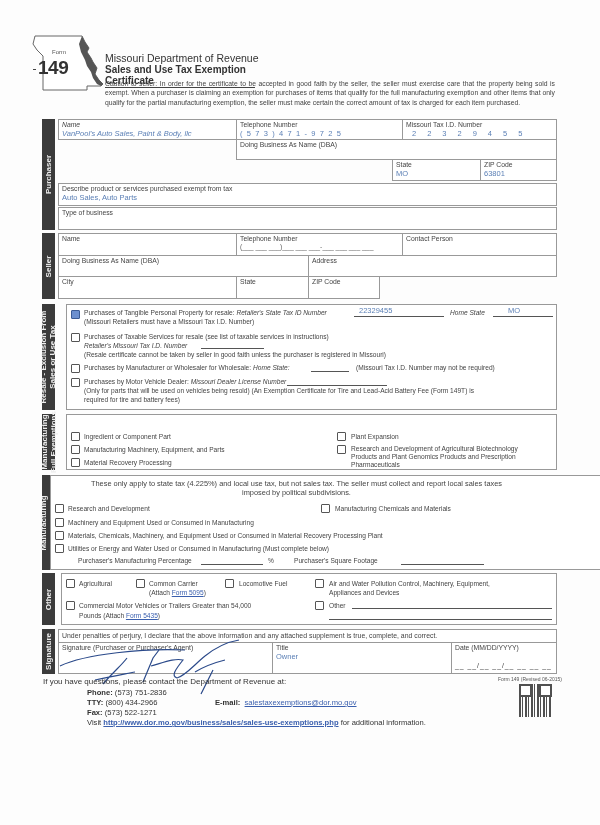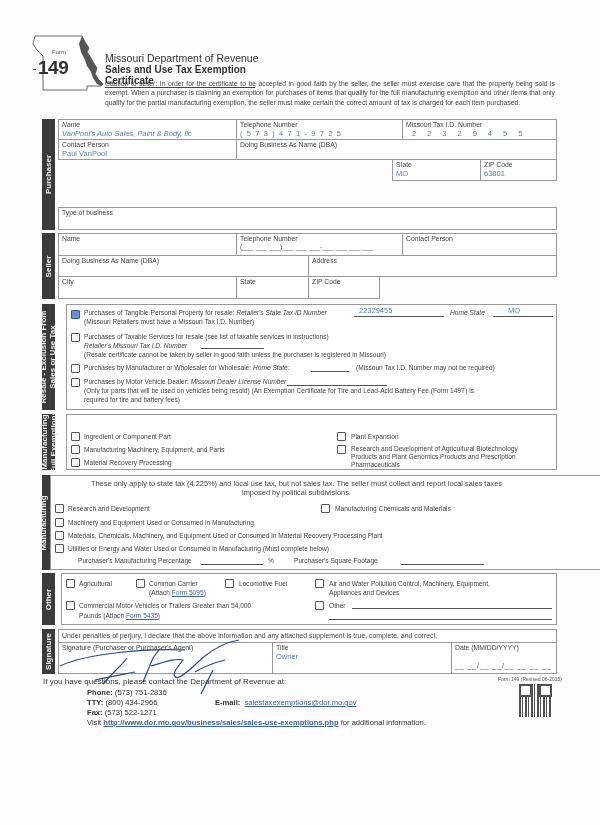--- a/index.html
+++ b/index.html
@@ -68,38 +68,38 @@
   </div>
   <div class="cell" style="left:178px;top:0;width:167px;height:21px;">
     <div class="lbl">Telephone Number</div>
     <div class="digits">(573)471-9725</div>
   </div>
   <div class="cell" style="left:344px;top:0;width:155px;height:21px;">
     <div class="lbl">Missouri Tax I.D. Number</div>
     <div class="digits" style="letter-spacing:11px;padding-left:6px;">22329455</div>
   </div>
 
-  <div class="cell" style="left:0;top:20px;width:179px;height:21px;">
-    <div class="lbl">Contact Person</div>
-    <div class="val">Paul VanPool</div>
-  </div>
   <div class="cell" style="left:178px;top:20px;width:321px;height:21px;">
     <div class="lbl">Doing Business As Name (DBA)</div>
     <div class="val"></div>
   </div>
 
   <div class="cell" style="left:334px;top:40px;width:89px;height:22px;">
     <div class="lbl">State</div>
     <div class="val">MO</div>
   </div>
   <div class="cell" style="left:422px;top:40px;width:77px;height:22px;">
     <div class="lbl">ZIP Code</div>
     <div class="val">63801</div>
   </div>
 
+  <div class="cell" style="left:0;top:64px;width:499px;height:23px;">
+    <div class="lbl">Describe product or services purchased exempt from tax</div>
+    <div class="val">Auto Sales, Auto Parts</div>
+  </div>
   <div class="cell" style="left:0;top:88px;width:499px;height:23px;">
     <div class="lbl">Type of business</div>
   </div>
 </div>
 
 <div class="abs side" style="left:42px;top:233px;width:13px;height:66px;">
     <span>Seller</span>
   </div>
 <div class="abs" style="left:58px;top:233px;width:499px;height:66px;">
   <div class="cell" style="left:0;top:0;width:179px;height:23px;">

